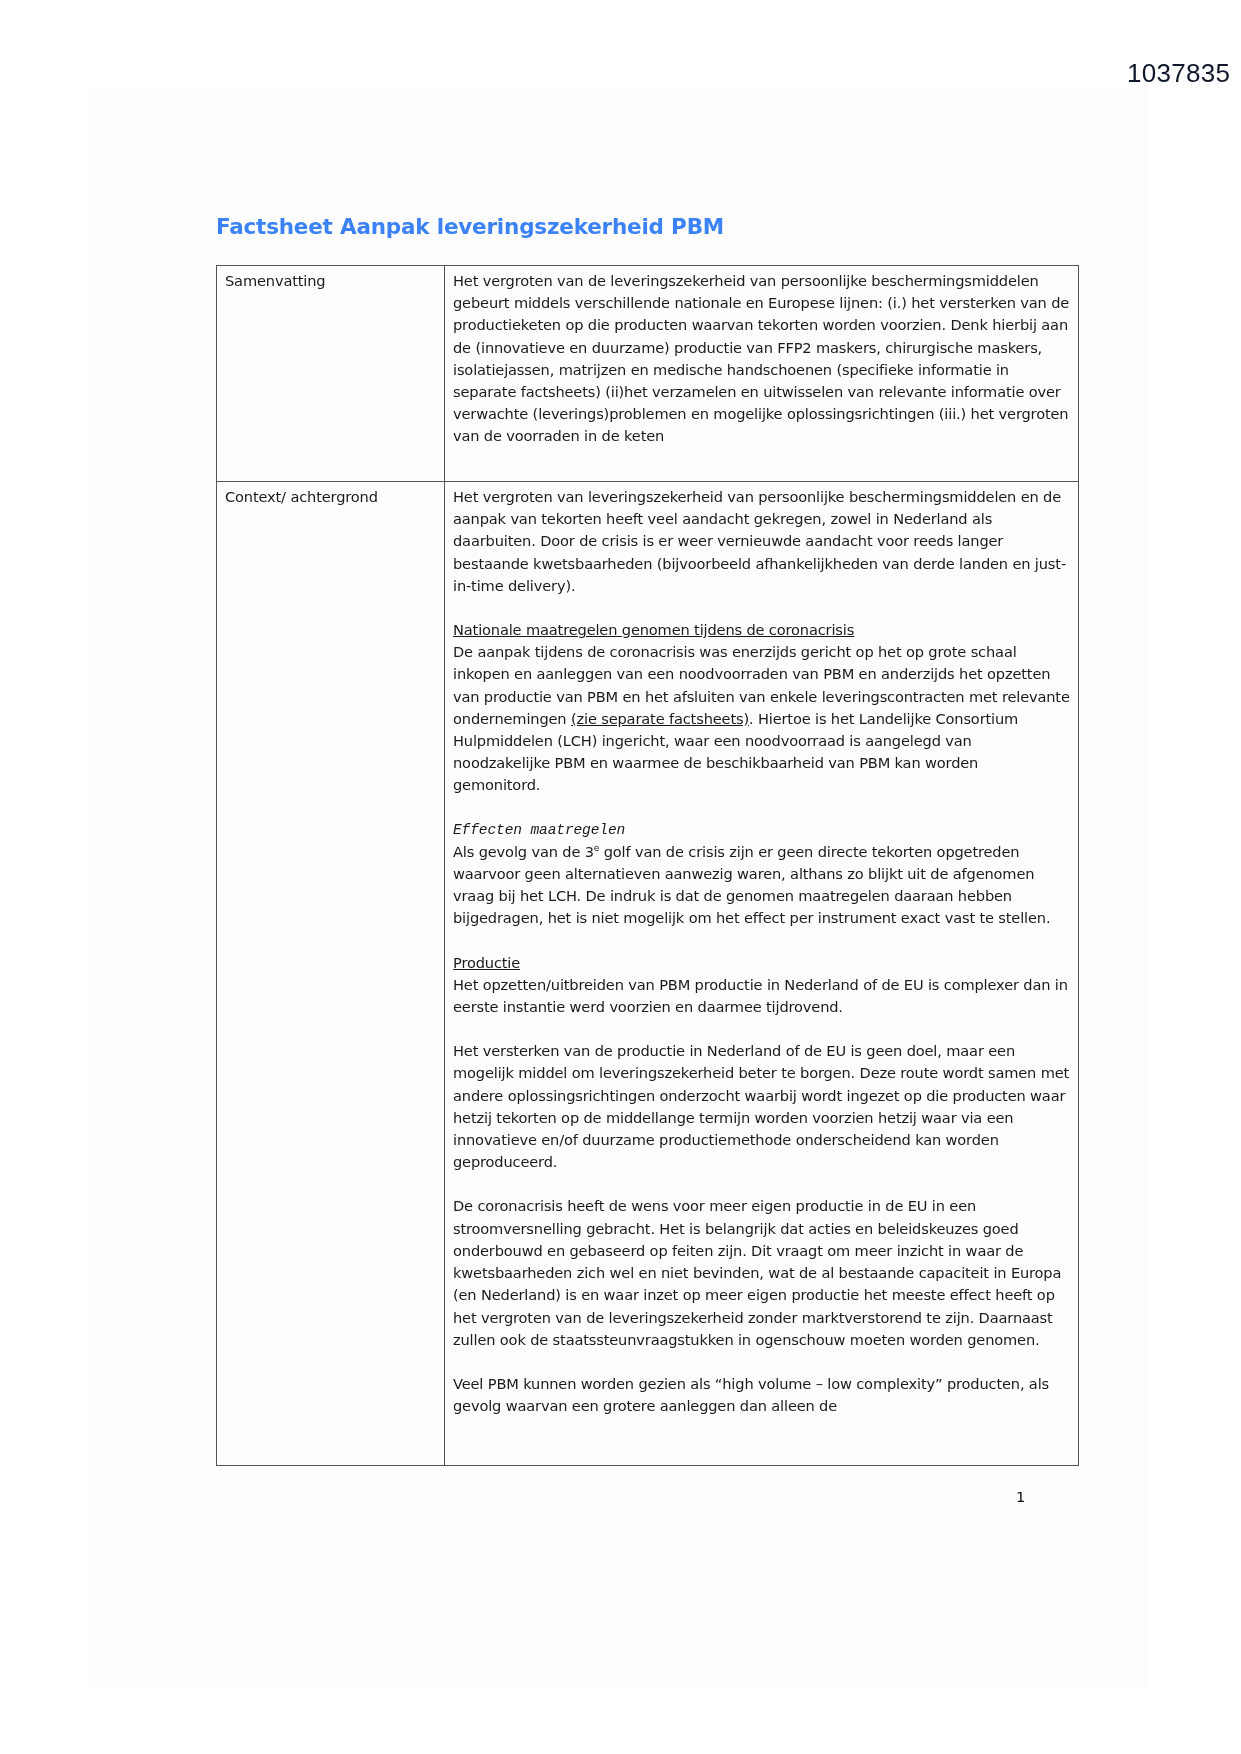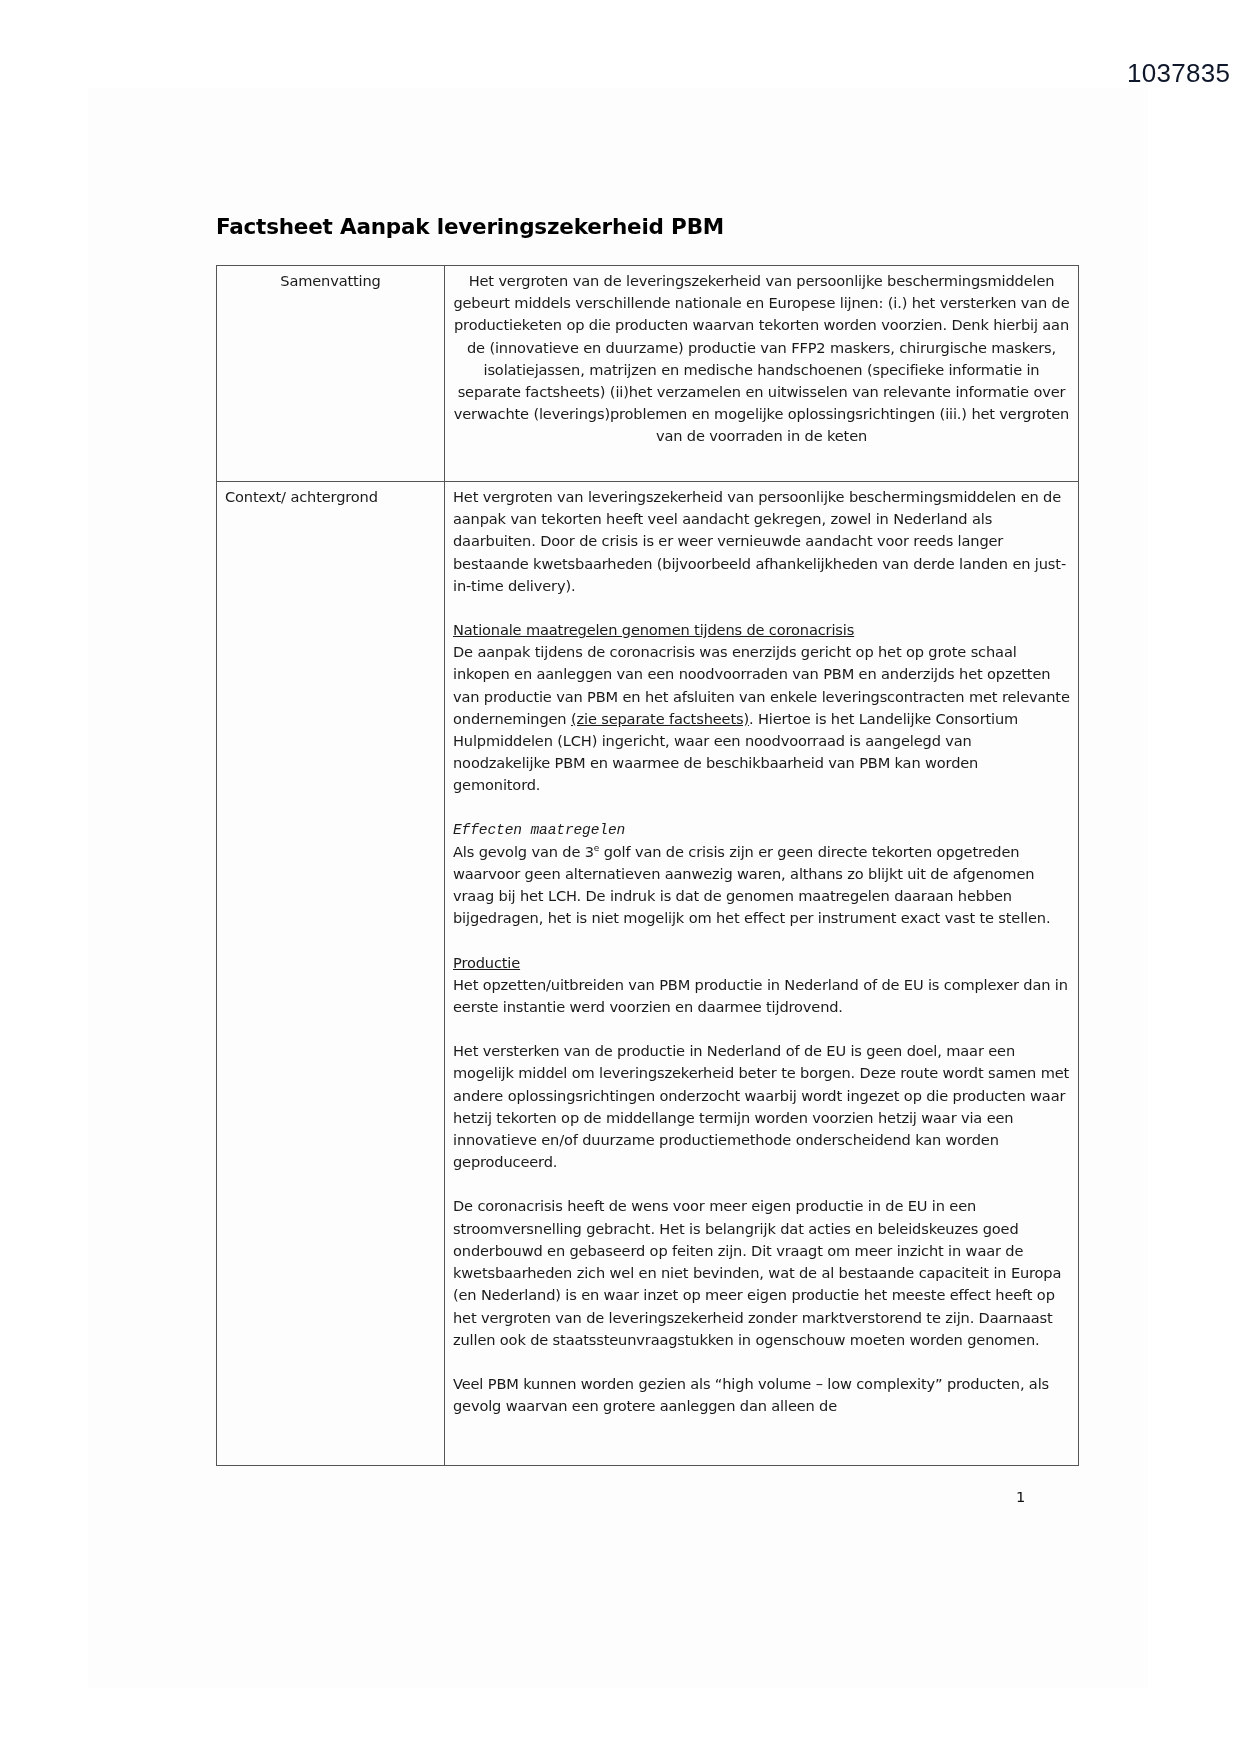--- a/index.html
+++ b/index.html
@@ -1,25 +1,25 @@
 <!DOCTYPE html>
 <html><head>
   <meta charset="utf-8">
   <style>
     html, body { margin: 0; padding: 0; background: #ffffff; }
     body { width: 1241px; height: 1754px; position: relative; overflow: hidden; font-family: "DejaVu Sans", sans-serif; color: #1a1a1a; }
     .scan-area { position: absolute; left: 88px; top: 88px; width: 1060px; height: 1600px; background: #fdfdfd; }
     .doc-id { position: absolute; left: 1083px; top: 58px; font-family: "Liberation Sans", sans-serif; font-size: 26px; color: #0f172a; letter-spacing: 0.3px; margin-left: 44px; }
-    .title { position: absolute; left: 216px; top: 214px; font-family: "DejaVu Sans", sans-serif; font-weight: bold; font-size: 21.5px; color: #000000; letter-spacing: -0.2px; }
+    .title { position: absolute; left: 216px; top: 214px; font-family: "DejaVu Sans", sans-serif; font-weight: bold; font-size: 21.5px; color: #3b82f6; letter-spacing: -0.2px; }
     table.factsheet { position: absolute; left: 216px; top: 265px; width: 863px; border-collapse: collapse; }
     table.factsheet td { border: 1px solid #555; vertical-align: top; font-size: 14.6px; line-height: 22.2px; padding: 4px 8px 0 8px; letter-spacing: -0.15px; }
     td.label { width: 211px; }
     td.content p { margin: 0 0 22px 0; }
     td.content p:last-child { margin-bottom: 0; }
-    .row-summary td { height: 211px; text-align: center; }
+    .row-summary td { height: 211px; }
     .row-context td { height: 979px; }
     .subhead-u { font-weight: normal; text-decoration: underline; display: block; }
     .subhead-i { font-style: italic; display: block; font-family: Liberation Mono, monospace; }
     .link-u { text-decoration: underline; }
     sup { font-size: 9px; line-height: 0; }
     .page-num { position: absolute; left: 1016px; top: 1488px; font-size: 14.6px; color: #111; }
   </style>
 </head>
 <body>
 

